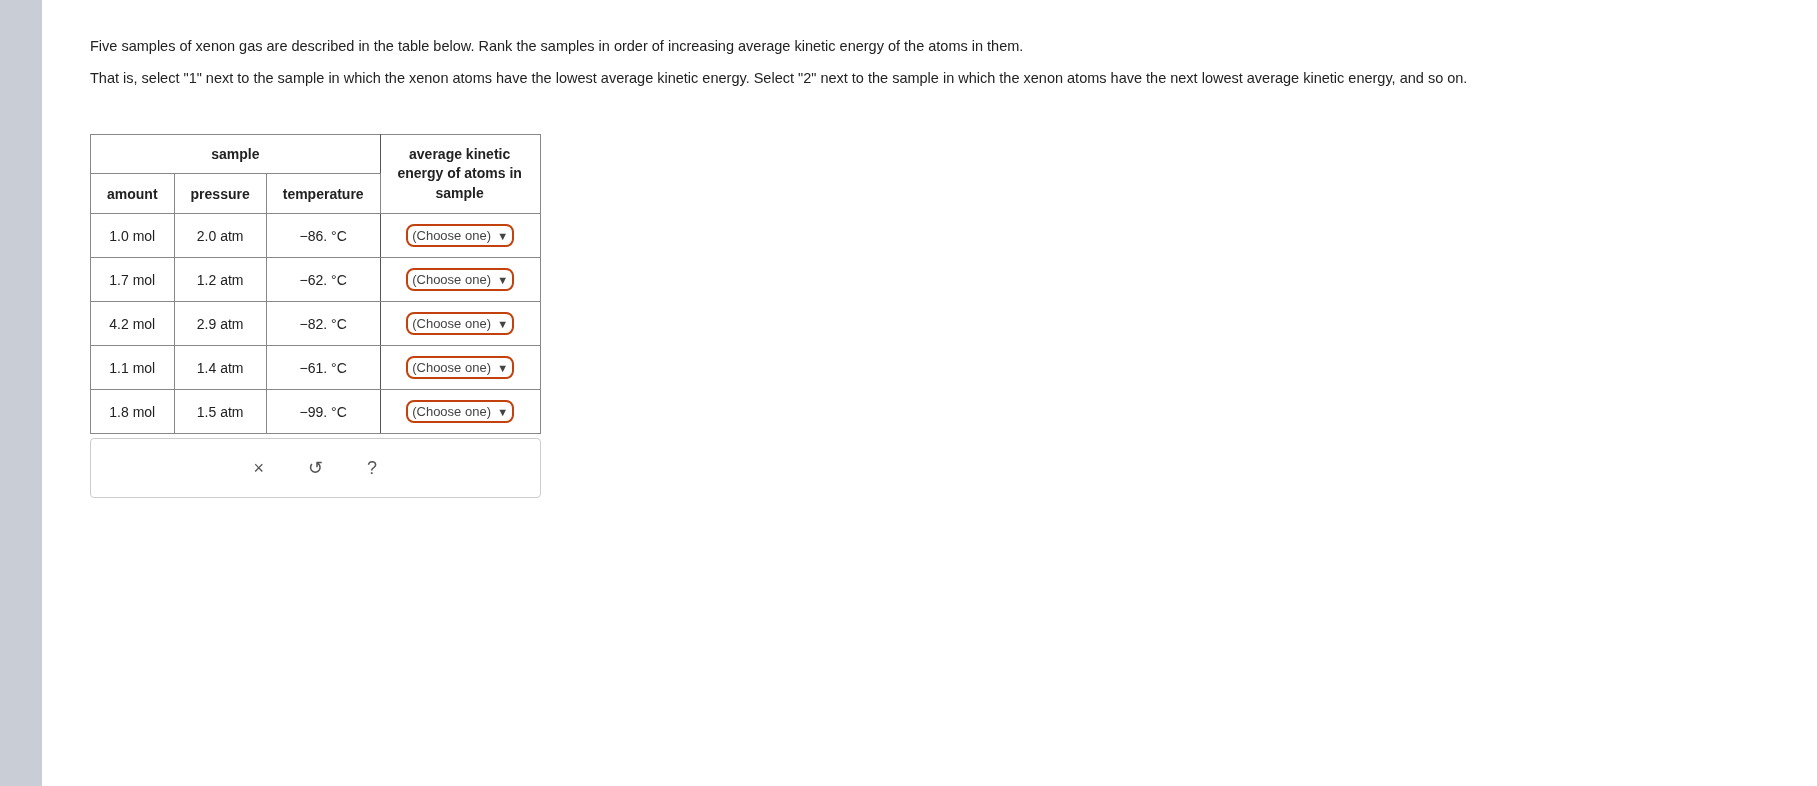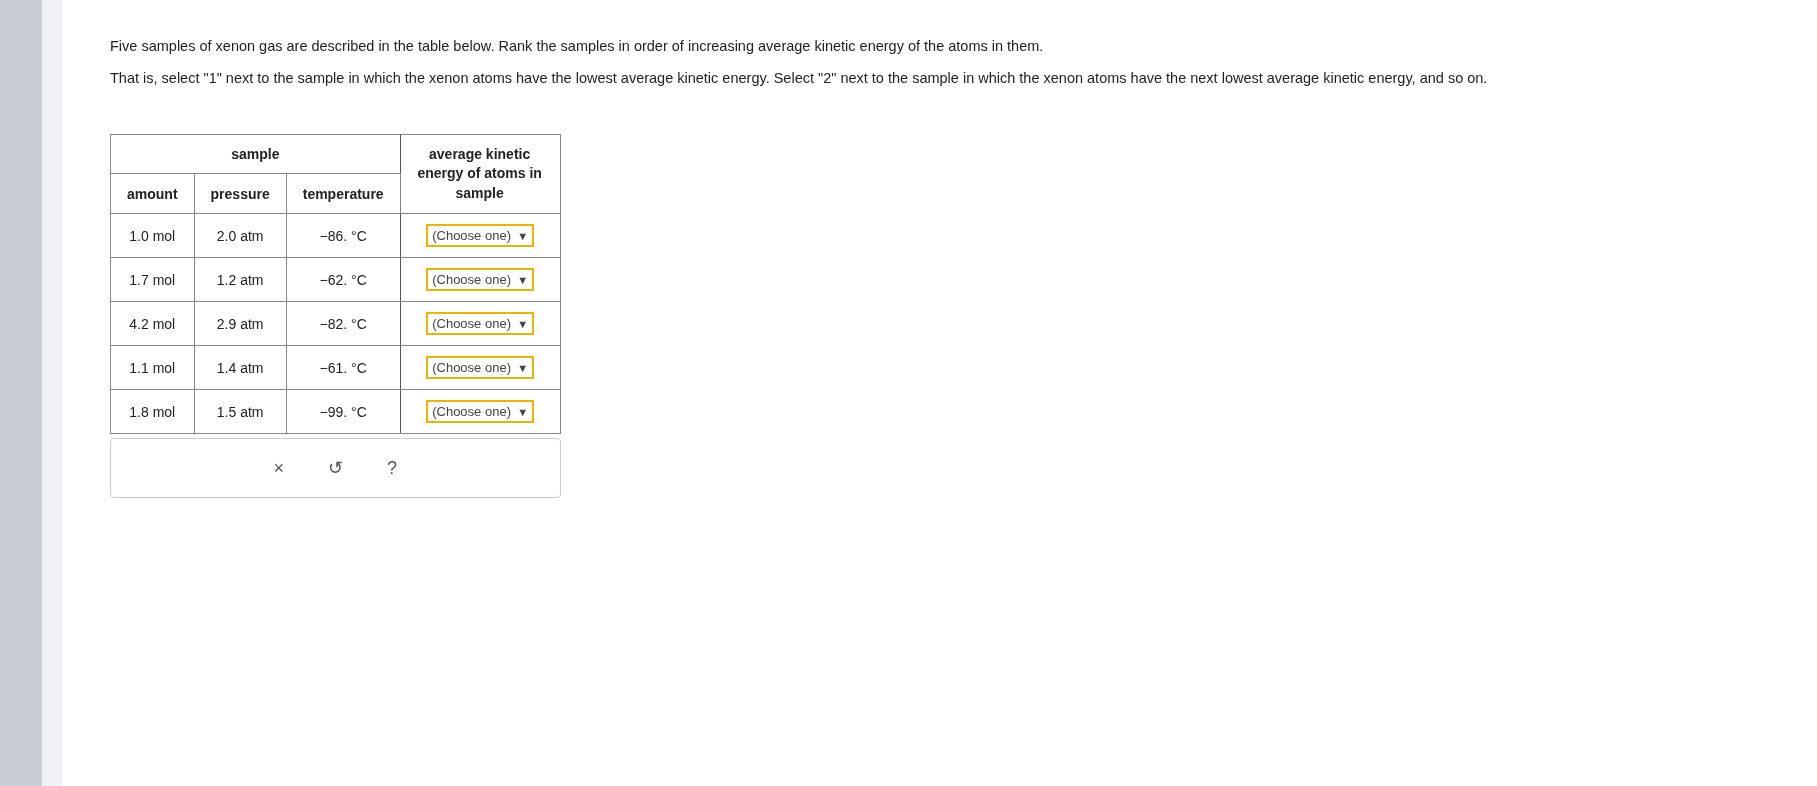--- a/index.html
+++ b/index.html
@@ -12,21 +12,20 @@
       background-color: #f0f2f5;
       font-family: Arial, sans-serif;
       font-size: 14px;
       color: #222;
     }
 
     .page-wrapper {
       display: flex;
       min-height: 786px;
       background-color: #f0f2f5;
-      gap: 20px;
     }
 
     .left-bar {
       width: 42px;
       background-color: #c8cdd6;
       flex-shrink: 0;
     }
 
     .content-area {
       background-color: #ffffff;
@@ -88,22 +87,22 @@
       border-right: 1.5px solid #555;
     }
 
     .data-row td {
       font-weight: normal;
     }
 
     .select-wrapper {
       display: inline-flex;
       align-items: center;
-      border: 2px solid #eab308;
-      border-radius: 0;
+      border: 2px solid #c2410c;
+      border-radius: 8px;
       padding: 2px 4px;
       background: #fff;
     }
 
     .select-wrapper select {
       border: none;
       outline: none;
       font-size: 13px;
       background: transparent;
       cursor: pointer;

